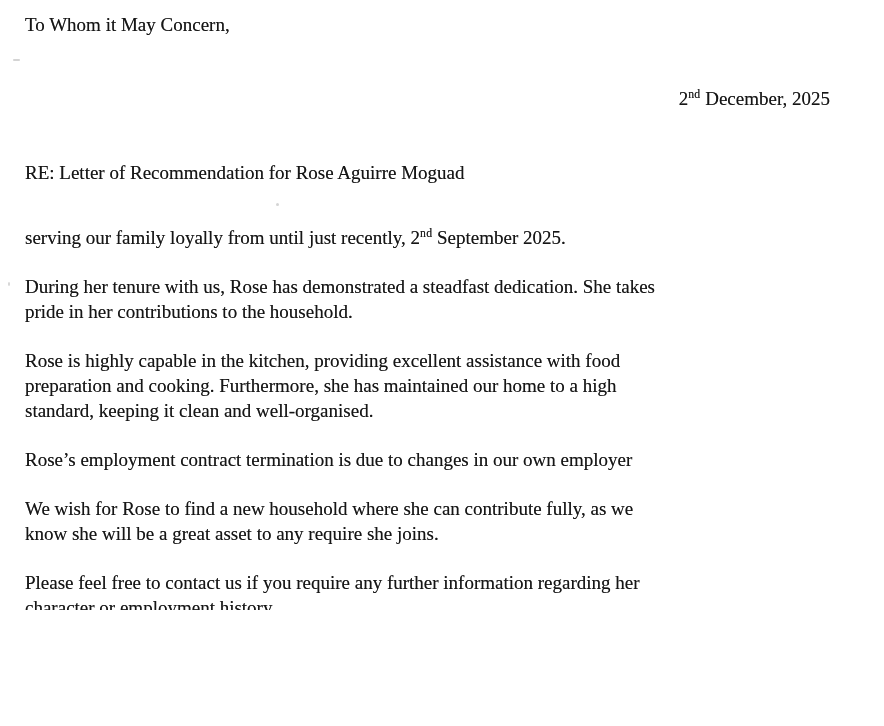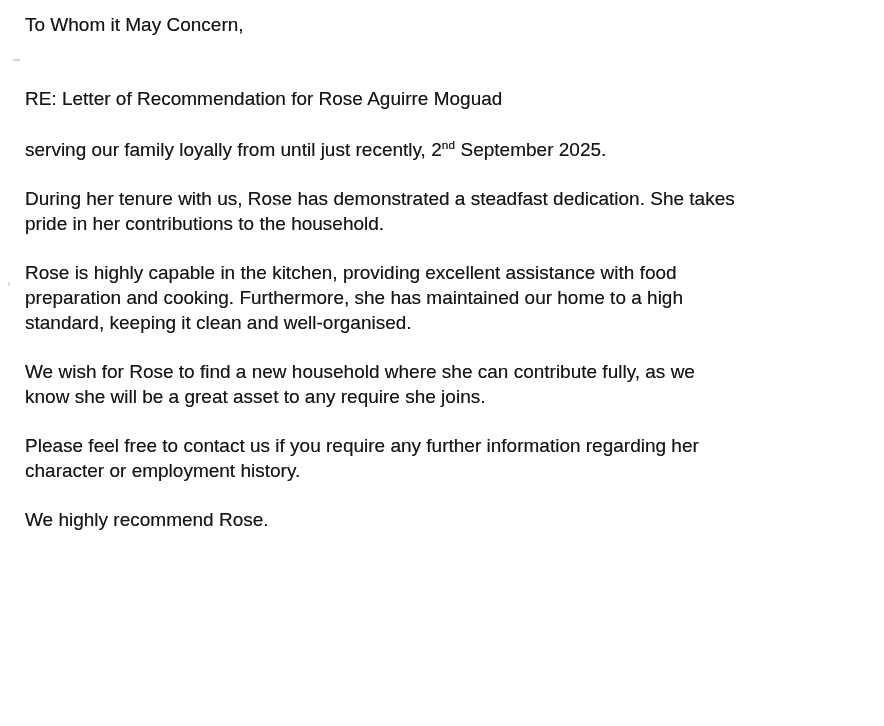--- a/index.html
+++ b/index.html
@@ -7,41 +7,41 @@
     padding: 0;
     background: #ffffff;
   }
   .page {
     position: relative;
     width: 884px;
     height: 610px;
     background: #ffffff;
     box-sizing: border-box;
     padding: 12px 30px 0 25px;
-    font-family: Liberation Sans, sans-serif;
+    font-family: Liberation Serif, serif;
     font-size: 19px;
     line-height: 25px;
     color: #161616;
     overflow: hidden;
     
     text-shadow: 0 0 0.6px rgba(10,10,10,0.55);
   }
   .line {
     white-space: nowrap;
   }
   .salutation {
     margin-bottom: 49px;
   }
   .date-line {
     text-align: right;
     margin-right: 24px;
     margin-bottom: 49px;
   }
   .subject {
-    margin-bottom: 26px;
+    margin-bottom: 40px;
   }
   .para {
     margin-bottom: 24px;
   }
   sup {
     font-size: 0.62em;
     line-height: 0;
     vertical-align: super;
     letter-spacing: 0.2px;
   }
@@ -57,39 +57,41 @@
   .speck.s4 { left: 846px; top: 611px; width: 3px; height: 3px; }
   .speck.s5 { left: 610px; top: 694px; width: 2px; height: 2px; }
 </style>
 </head>
 <body>
 
 <div class="page">
 
   <div class="line salutation">To Whom it May Concern,</div>
 
+  <div class="line date-line"><span>2</span><sup>nd</sup><span> December, 2025</span></div>
 
   <div class="line subject">RE: Letter of Recommendation for Rose Aguirre Moguad</div>
 
   <div class="para">
     <div class="line"><span>serving our family loyally from until just recently, 2</span><sup>nd</sup><span> September 2025.</span></div>
   </div>
 
   <div class="para">
     <div class="line">During her tenure with us, Rose has demonstrated a steadfast dedication. She takes</div>
     <div class="line">pride in her contributions to the household.</div>
   </div>
 
   <div class="para">
     <div class="line">Rose is highly capable in the kitchen, providing excellent assistance with food</div>
     <div class="line">preparation and cooking. Furthermore, she has maintained our home to a high</div>
     <div class="line">standard, keeping it clean and well-organised.</div>
   </div>
 
   <div class="para">
+    <div class="line">Rose’s employment contract termination is due to changes in our own employer</div>
   </div>
 
   <div class="para">
     <div class="line">We wish for Rose to find a new household where she can contribute fully, as we</div>
     <div class="line">know she will be a great asset to any require she joins.</div>
   </div>
 
   <div class="para">
     <div class="line">Please feel free to contact us if you require any further information regarding her</div>
     <div class="line">character or employment history.</div>

